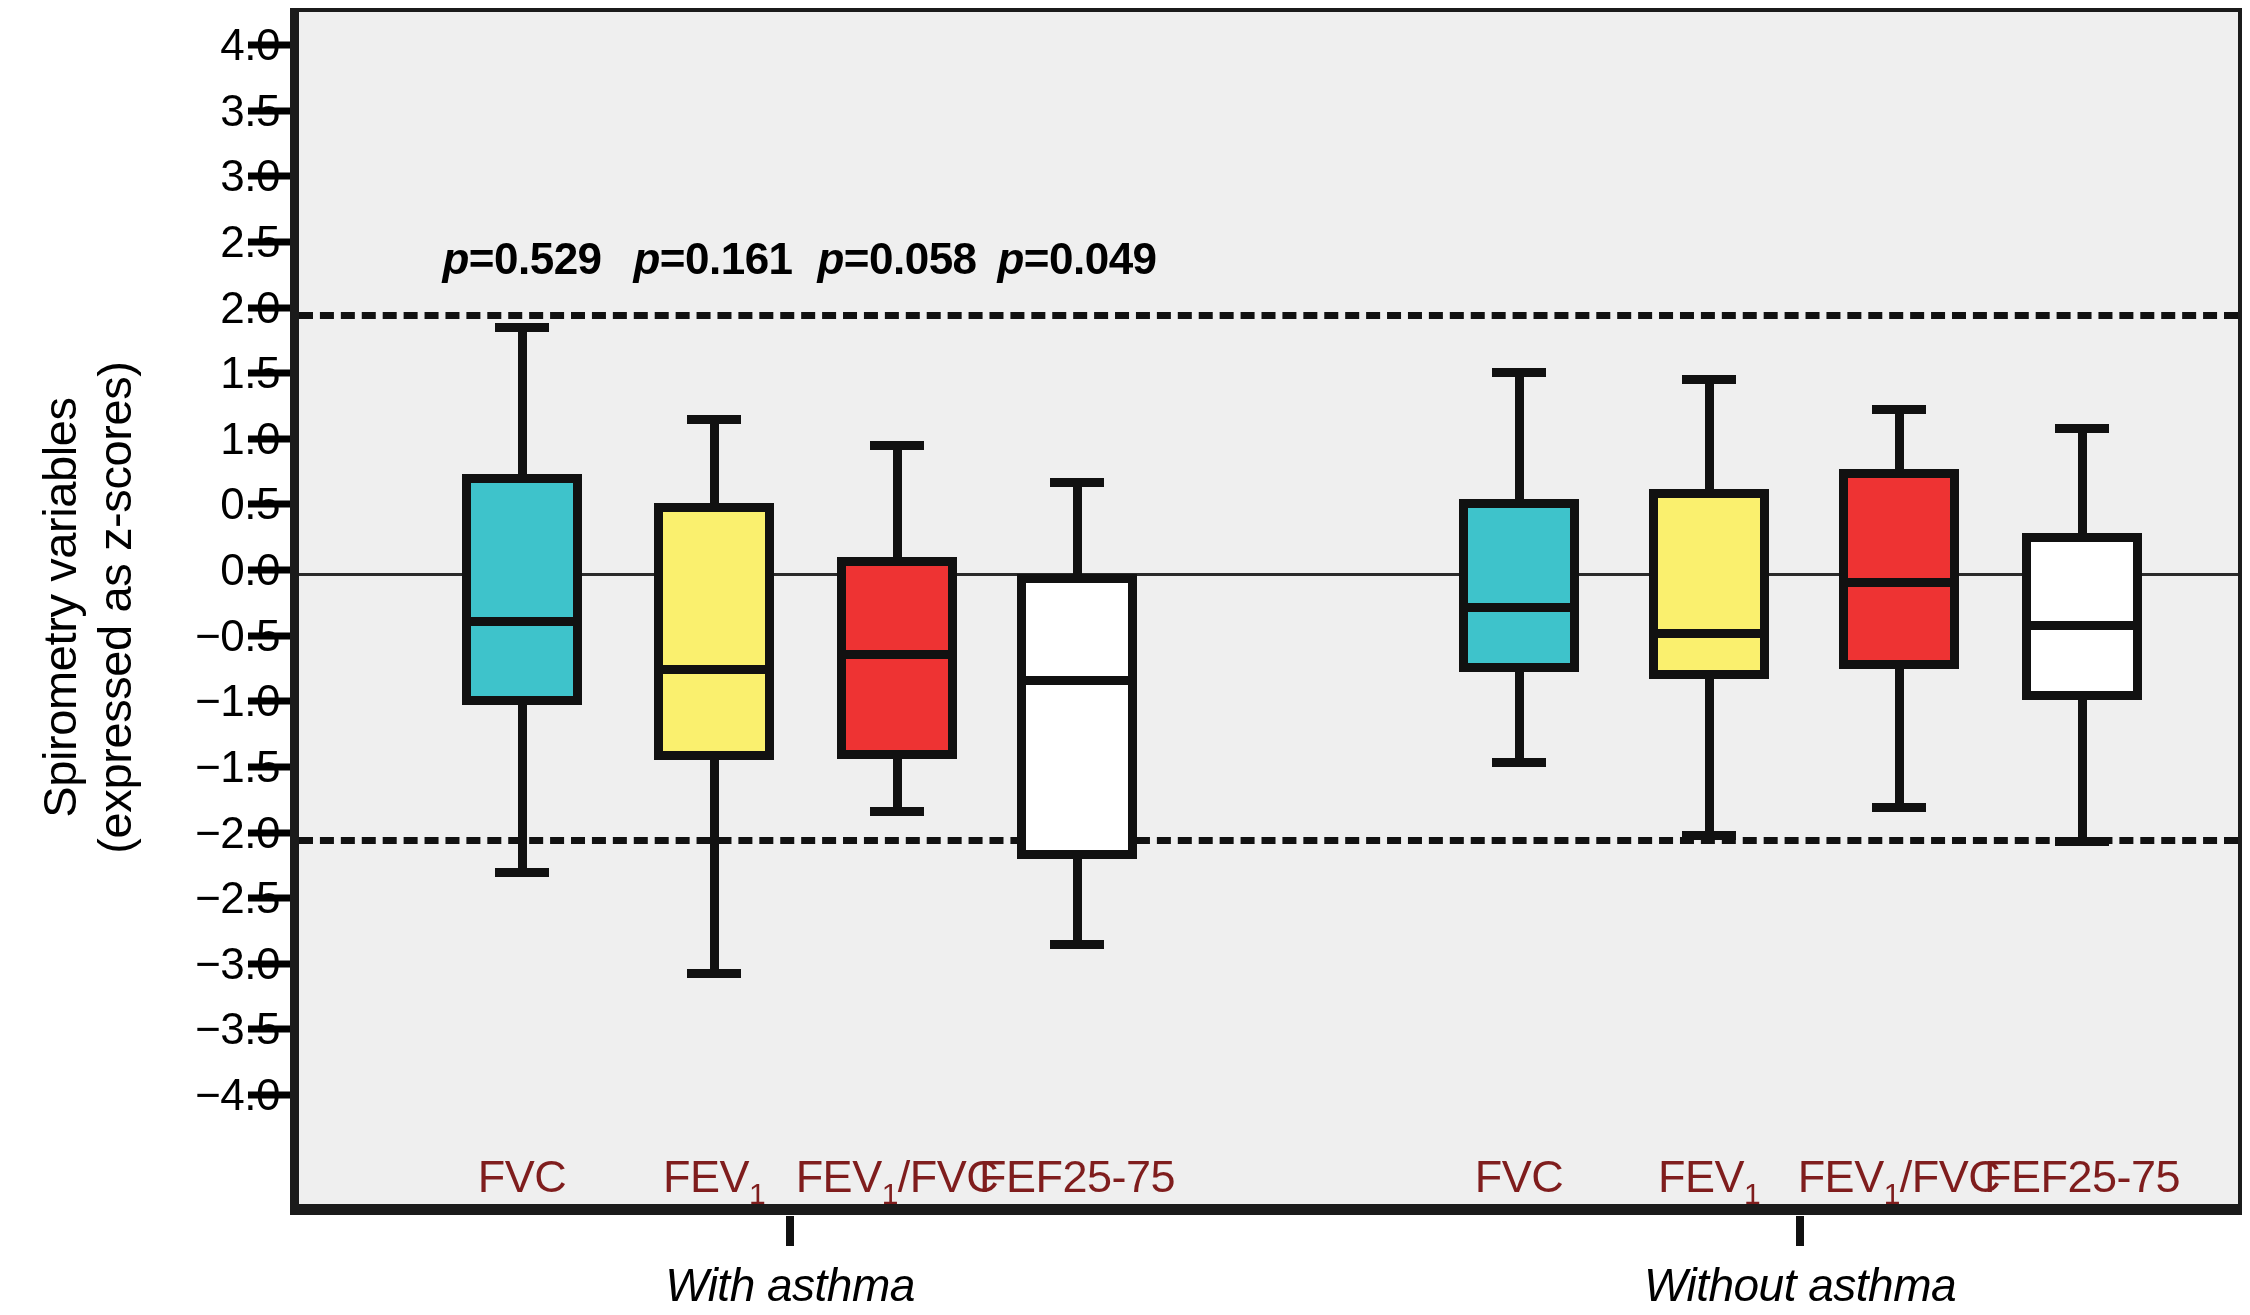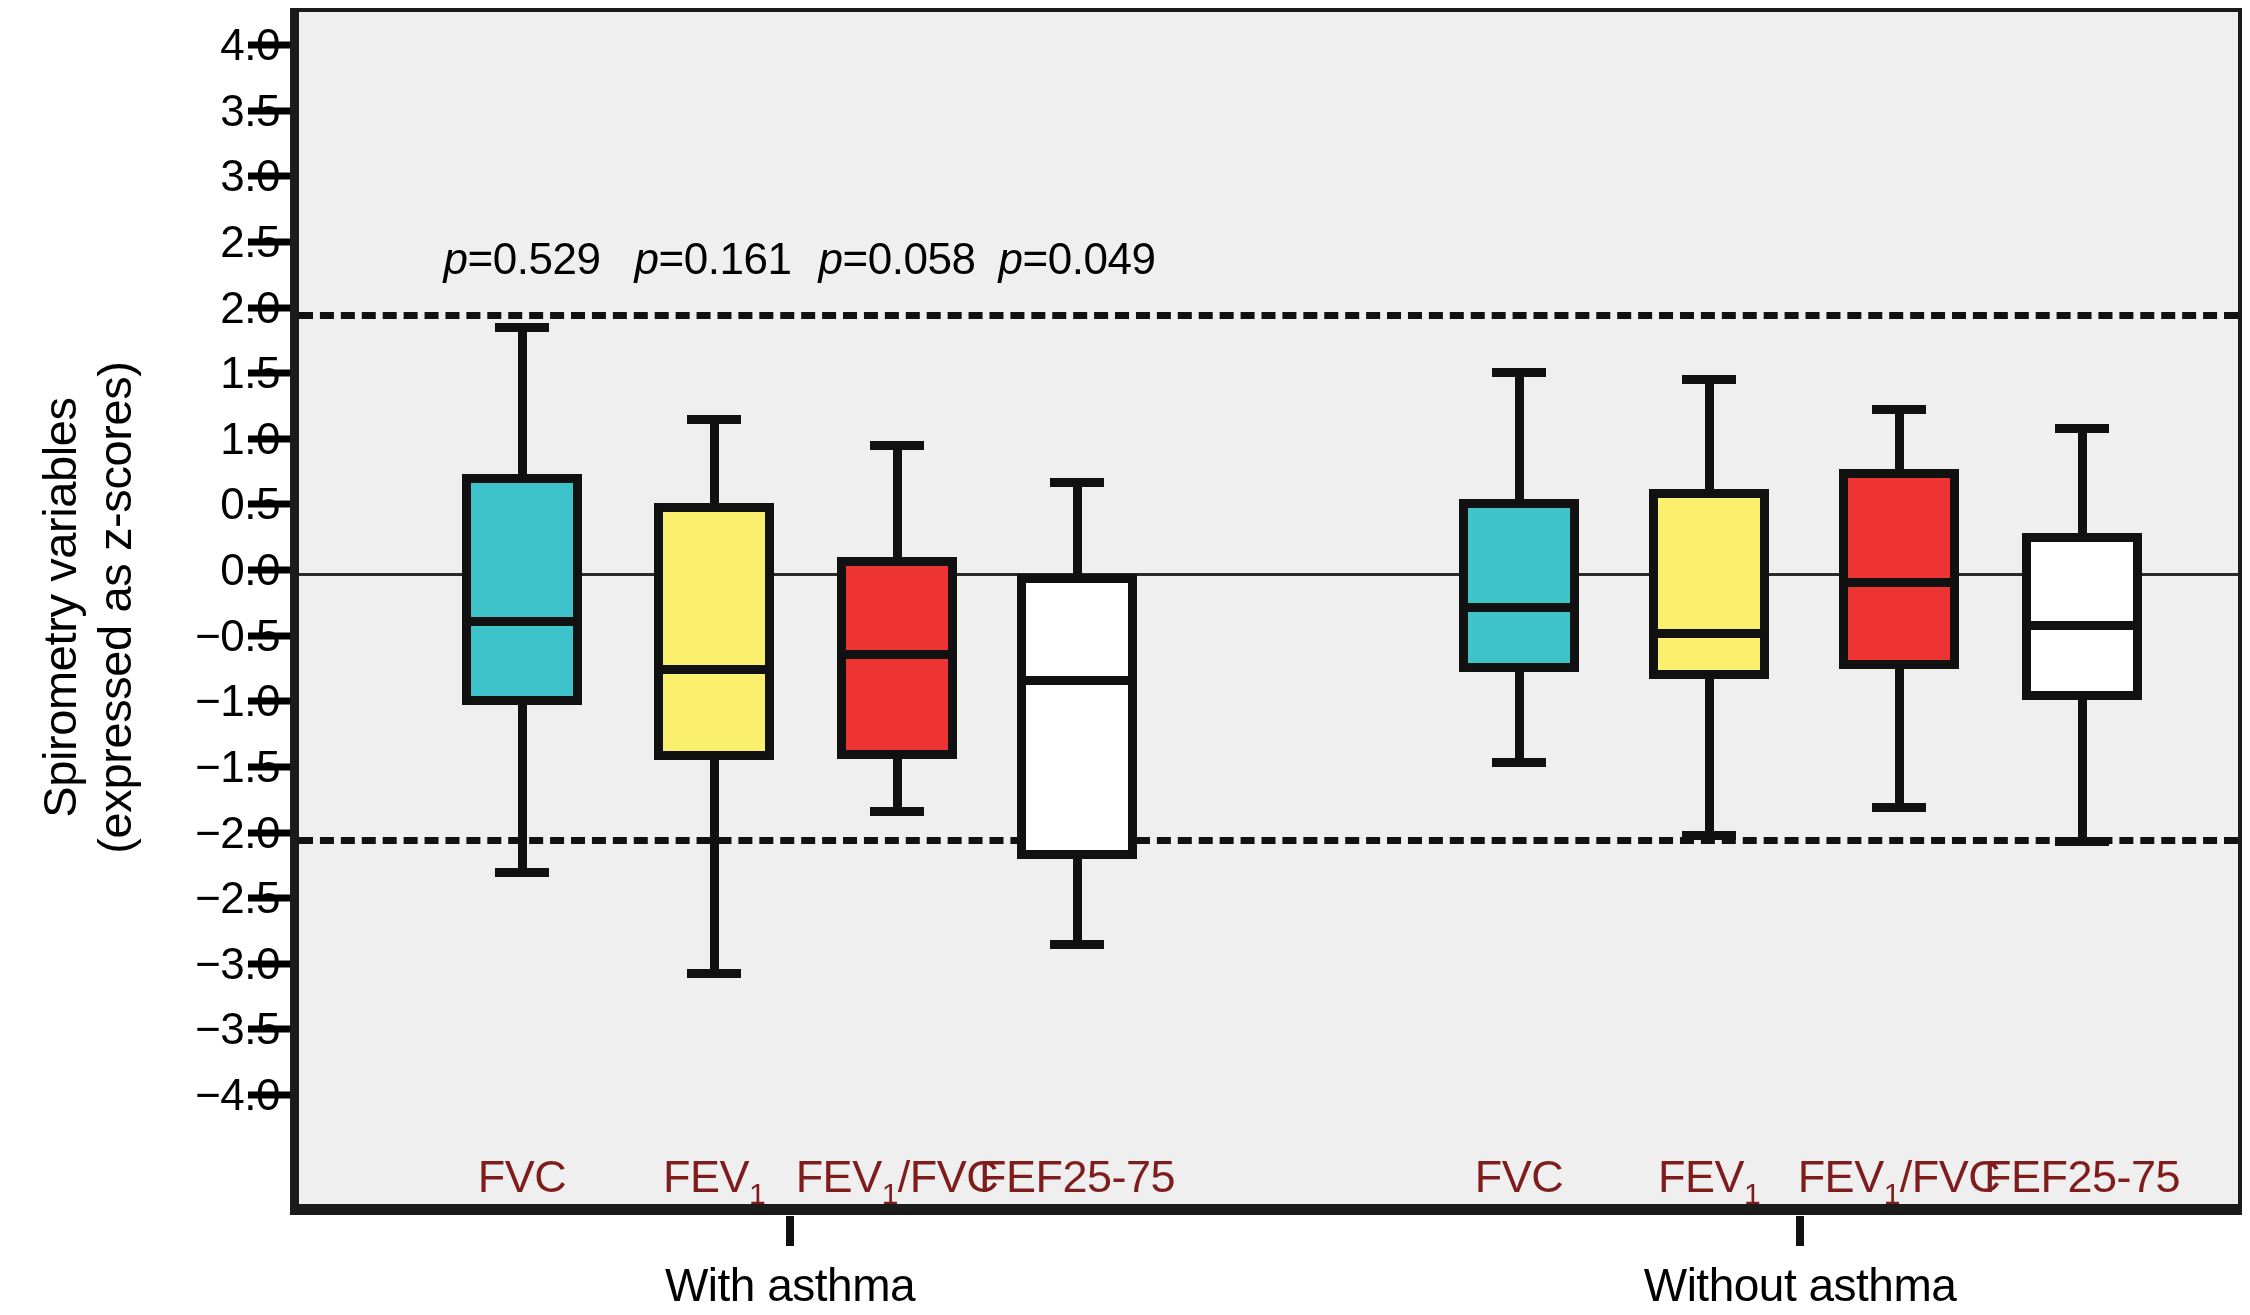--- a/index.html
+++ b/index.html
@@ -149,20 +149,21 @@
   }
 
   
   .pval {
     position: absolute;
     transform: translateX(-50%);
     font-size: 44px;
     color: #000;
     white-space: nowrap;
     letter-spacing: -0.5px;
+    font-weight: bold;
   }
   .pval i { font-style: italic; }
 
   
   .catlabel {
     position: absolute;
     transform: translateX(-50%);
     font-size: 45px;
     color: #7f1d1d;
     white-space: nowrap;
@@ -183,20 +184,21 @@
     background: #111;
     transform: translateX(-50%);
   }
   .grouplabel {
     position: absolute;
     transform: translateX(-50%);
     font-size: 46px;
     color: #000;
     white-space: nowrap;
     letter-spacing: -0.5px;
+    font-style: italic;
   }
 </style>
 </head>
 <body>
 
 <div id="figure">
 
   <div class="ylabel-wrap">
     <div class="ylabel">
       <span>Spirometry variables</span><br>

